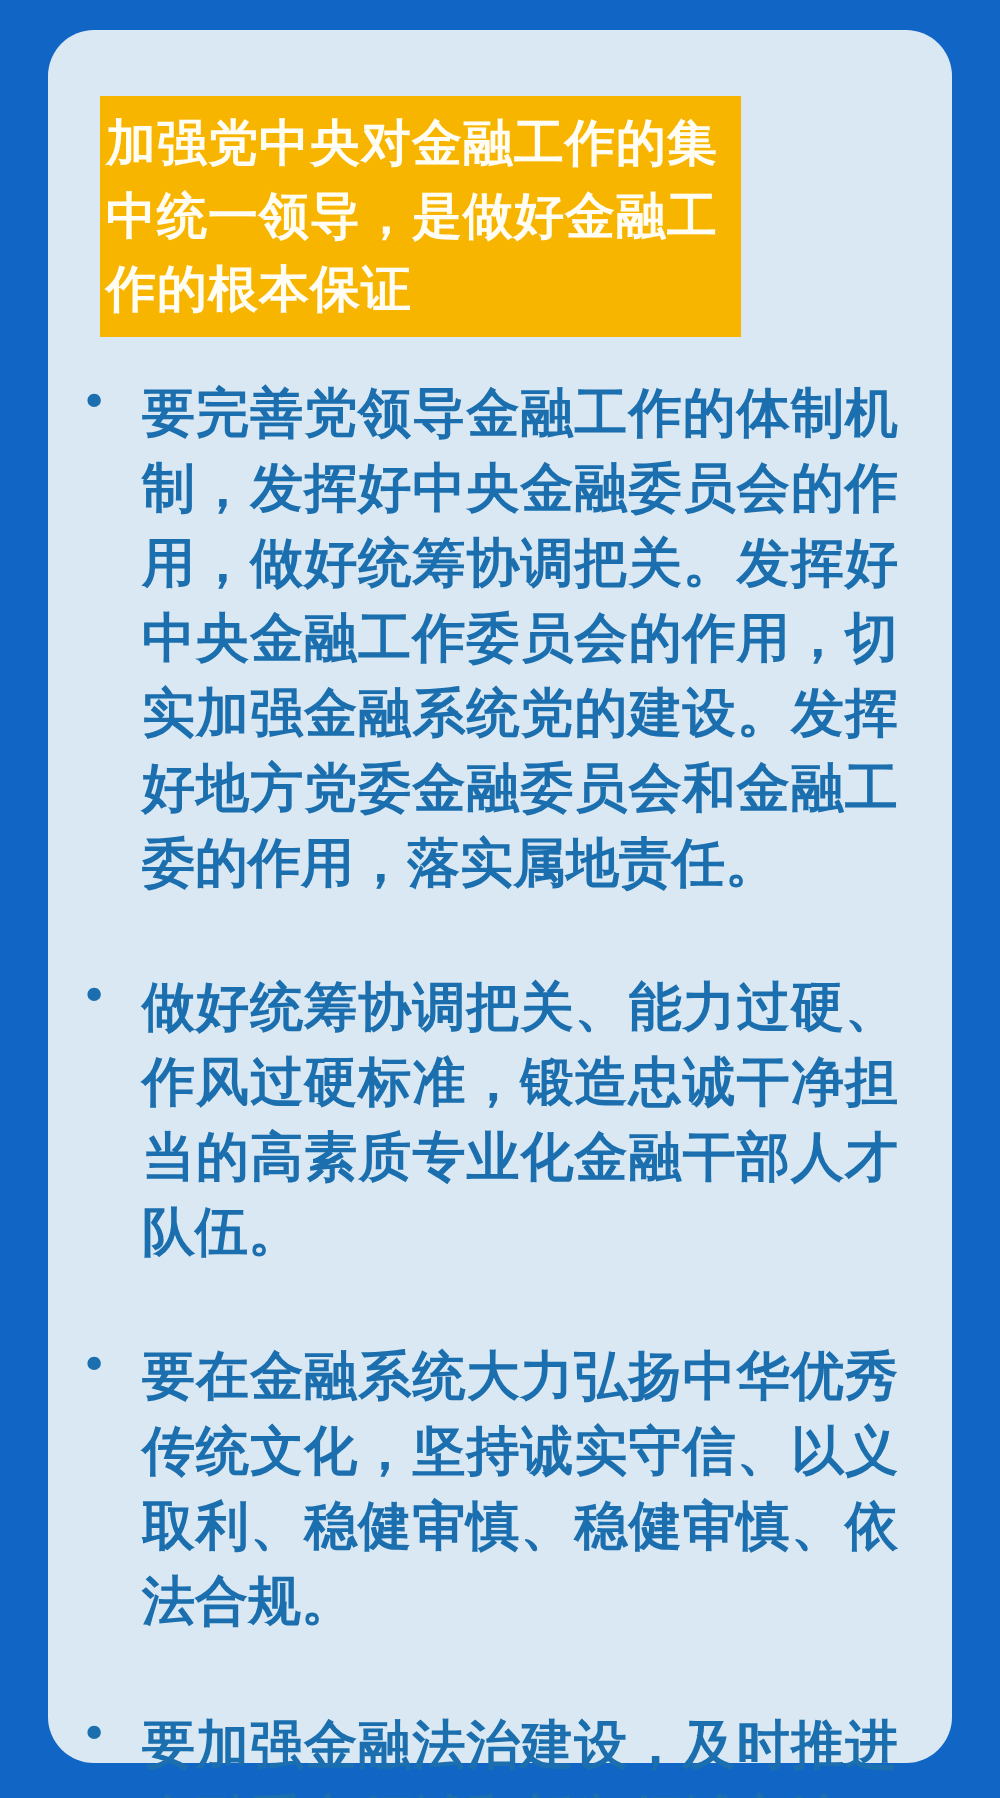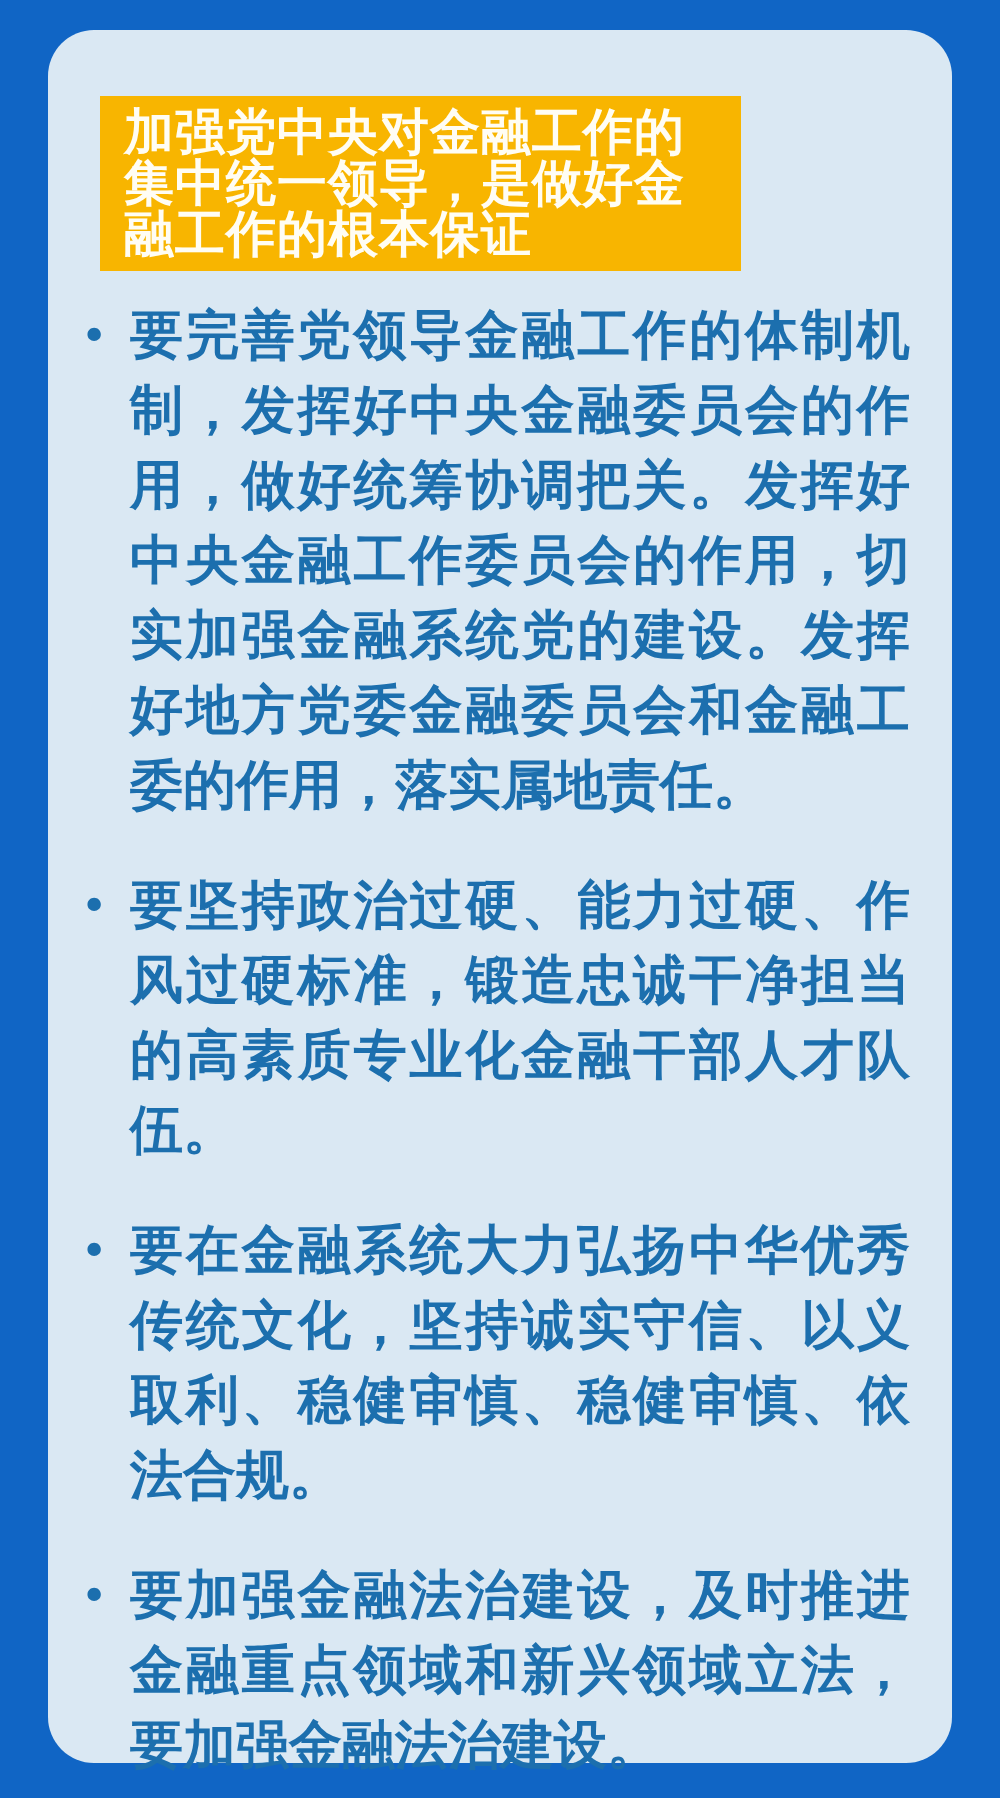--- a/index.html
+++ b/index.html
@@ -21,25 +21,25 @@
     width: 904px;
     height: 1733px;
     background: var(--card, #DAE8F3);
     border-radius: 46px;
     box-sizing: border-box;
   }
   .banner {
     margin: 66px 47px 0 52px;
     width: 641px;
     box-sizing: border-box;
-    padding: 10px 10px 12px 24px;
+    padding: 10px 10px 12px 6px;
     background: var(--banner-bg, #F8B500);
     color: var(--banner-text, #FFFDF4);
     font-size: 50px;
-    line-height: 51px;
+    line-height: 73px;
     font-weight: 700;
     letter-spacing: 1px;
   }
   .bullets {
     margin: 26px 42px 0 34px;
   }
   .bullet {
     display: flex;
     align-items: flex-start;
     margin: 0 0 45px 0;
@@ -50,21 +50,21 @@
   .dot {
     flex: 0 0 48px;
     width: 48px;
     font-size: 38px;
     line-height: 75px;
     color: var(--body-text, #1C6FAE);
     font-weight: 700;
   }
   .btext {
     flex: 1;
-    margin: 0;
+    margin: 12px;
     font-size: 53px;
     line-height: 75px;
     color: var(--body-text, #1C6FAE);
     font-weight: 700;
     text-align: justify;
     text-justify: inter-ideograph;
     word-break: break-all;
   }
 </style>
 </head>
@@ -78,21 +78,21 @@
 
   <div class="bullets">
 
     <div class="bullet">
       <span class="dot">•</span>
       <p class="btext">要完善党领导金融工作的体制机制，发挥好中央金融委员会的作用，做好统筹协调把关。发挥好中央金融工作委员会的作用，切实加强金融系统党的建设。发挥好地方党委金融委员会和金融工委的作用，落实属地责任。</p>
     </div>
 
     <div class="bullet">
       <span class="dot">•</span>
-      <p class="btext">要坚持政治过硬、能力过硬、作风过硬标准，锻造忠诚干净担当的高素质专业化金融干部人才队伍。</p>
+      <p class="btext">做好统筹协调把关、能力过硬、作风过硬标准，锻造忠诚干净担当的高素质专业化金融干部人才队伍。</p>
     </div>
 
     <div class="bullet">
       <span class="dot">•</span>
       <p class="btext">要在金融系统大力弘扬中华优秀传统文化，坚持诚实守信、以义取利、稳健审慎、稳健审慎、依法合规。</p>
     </div>
 
     <div class="bullet">
       <span class="dot">•</span>
       <p class="btext">要加强金融法治建设，及时推进金融重点领域和新兴领域立法，要加强金融法治建设。</p>

